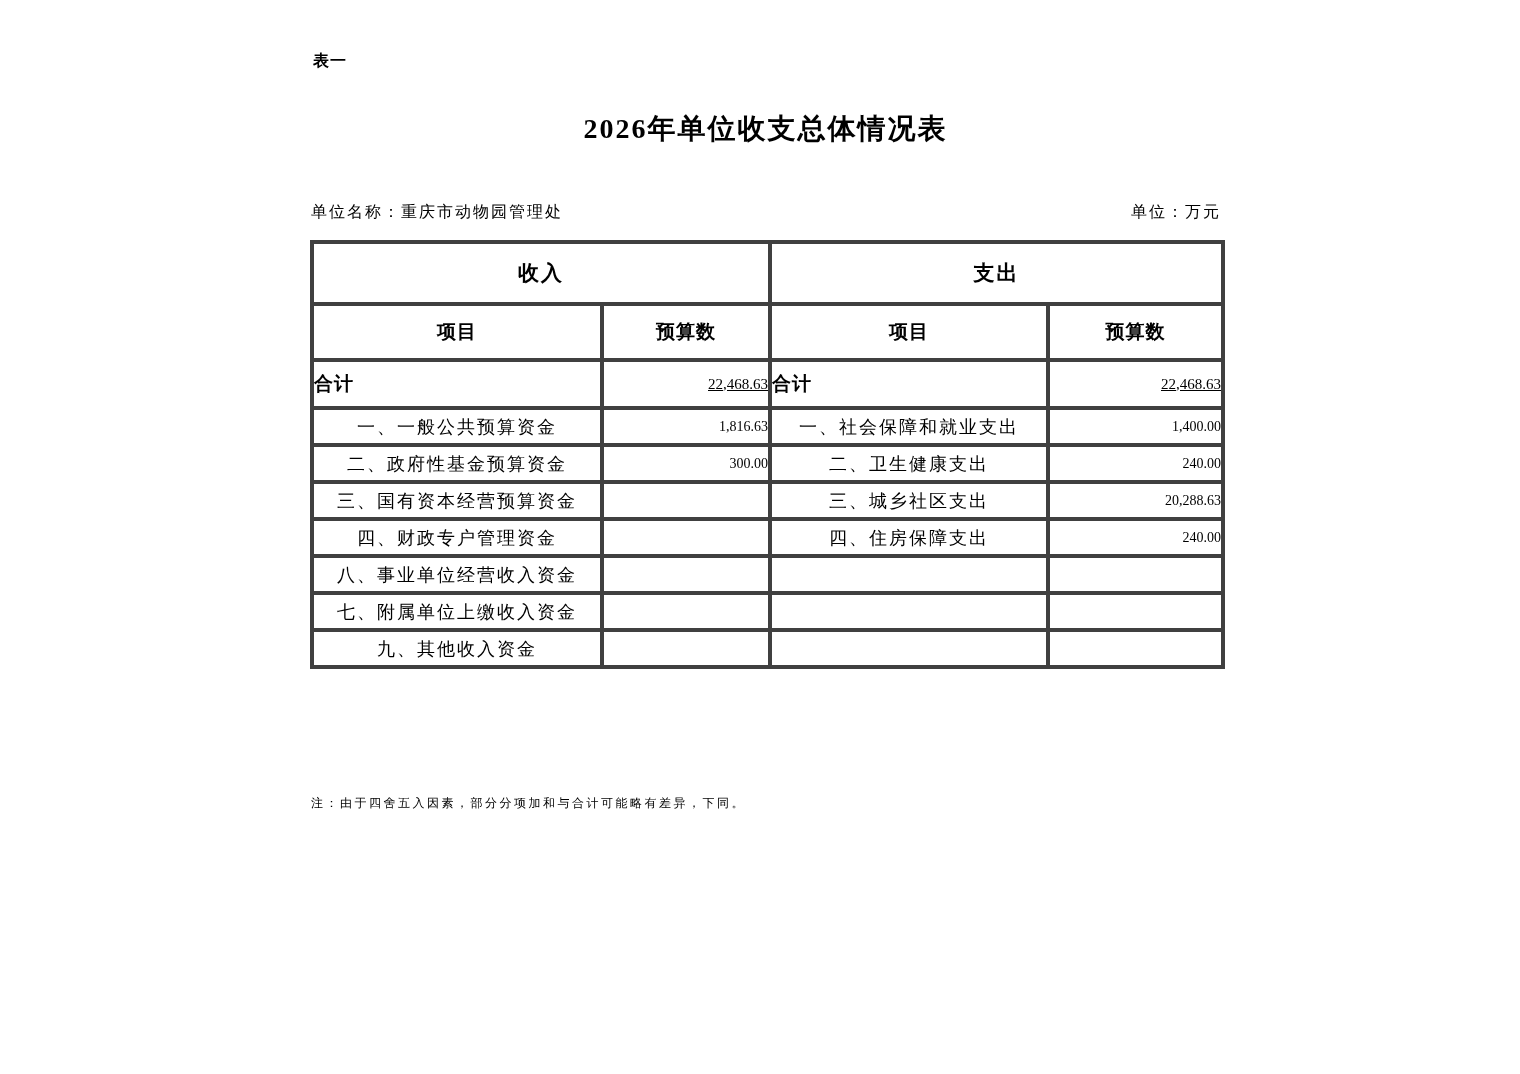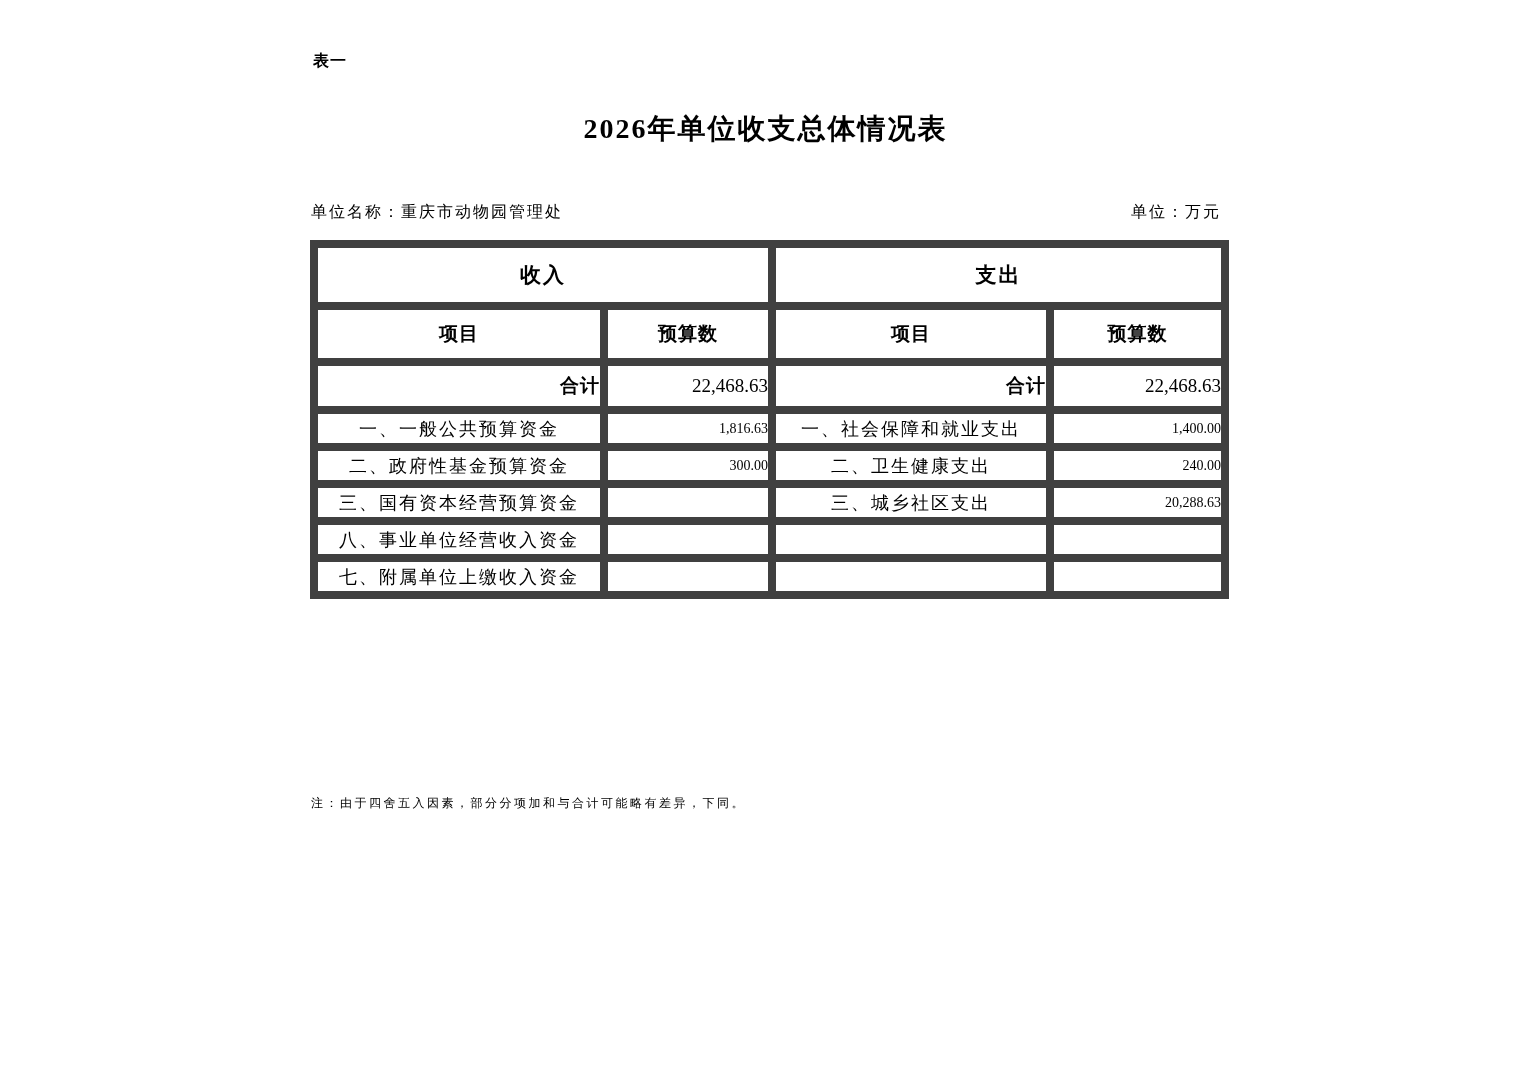--- a/index.html
+++ b/index.html
@@ -47,21 +47,21 @@
   table.budget {
     position: absolute;
     left: 310px;
     top: 240px;
     width: 911px;
     border-collapse: collapse;
     table-layout: fixed;
     border: 3px solid #000;
   }
   table.budget td, table.budget th {
-    border: 8px solid #404040;
+    border: 4px solid #404040;
     padding: 0;
     vertical-align: middle;
     overflow: hidden;
     font-weight: normal;
   }
   tr.group-header-row { height: 62px; }
   tr.group-header-row th {
     font-family: "Liberation Sans", "DejaVu Sans", sans-serif;
     font-weight: bold;
     font-size: 21px;
@@ -75,24 +75,24 @@
     font-size: 19px;
     text-align: center;
     letter-spacing: 1px;
     border-bottom: 3px solid #000;
   }
   tr.total-row { height: 48px; }
   tr.total-row td.total-item {
     font-family: "Liberation Sans", "DejaVu Sans", sans-serif;
     font-weight: bold;
     font-size: 19px;
-    text-align: right;
+    text-align: left;
     letter-spacing: 1px;
   }
-  tr.total-row td.num { font-size: 19px; }
+  tr.total-row td.num { font-size: 15px; text-decoration: underline; }
   tr.data-row { height: 37px; }
   td.item {
     font-size: 18px;
     text-align: center;
     padding-left: 4px;
     letter-spacing: 2px;
     white-space: nowrap;
   }
   td.num {
     font-size: 14px;
@@ -160,27 +160,39 @@
     <td class="item">二、卫生健康支出</td>
     <td class="num">240.00</td>
   </tr>
       <tr class="data-row">
     <td class="item">三、国有资本经营预算资金</td>
     <td class="num"></td>
     <td class="item">三、城乡社区支出</td>
     <td class="num">20,288.63</td>
   </tr>
       <tr class="data-row">
+    <td class="item">四、财政专户管理资金</td>
+    <td class="num"></td>
+    <td class="item">四、住房保障支出</td>
+    <td class="num">240.00</td>
+  </tr>
+      <tr class="data-row">
     <td class="item">八、事业单位经营收入资金</td>
     <td class="num"></td>
     <td class="item"></td>
     <td class="num"></td>
   </tr>
       <tr class="data-row">
     <td class="item">七、附属单位上缴收入资金</td>
     <td class="num"></td>
     <td class="item"></td>
     <td class="num"></td>
   </tr>
+      <tr class="data-row">
+    <td class="item">九、其他收入资金</td>
+    <td class="num"></td>
+    <td class="item"></td>
+    <td class="num"></td>
+  </tr>
     </tbody>
 </table>
 
 <div class="note">注：由于四舍五入因素，部分分项加和与合计可能略有差异，下同。</div>
 
 </body></html>

